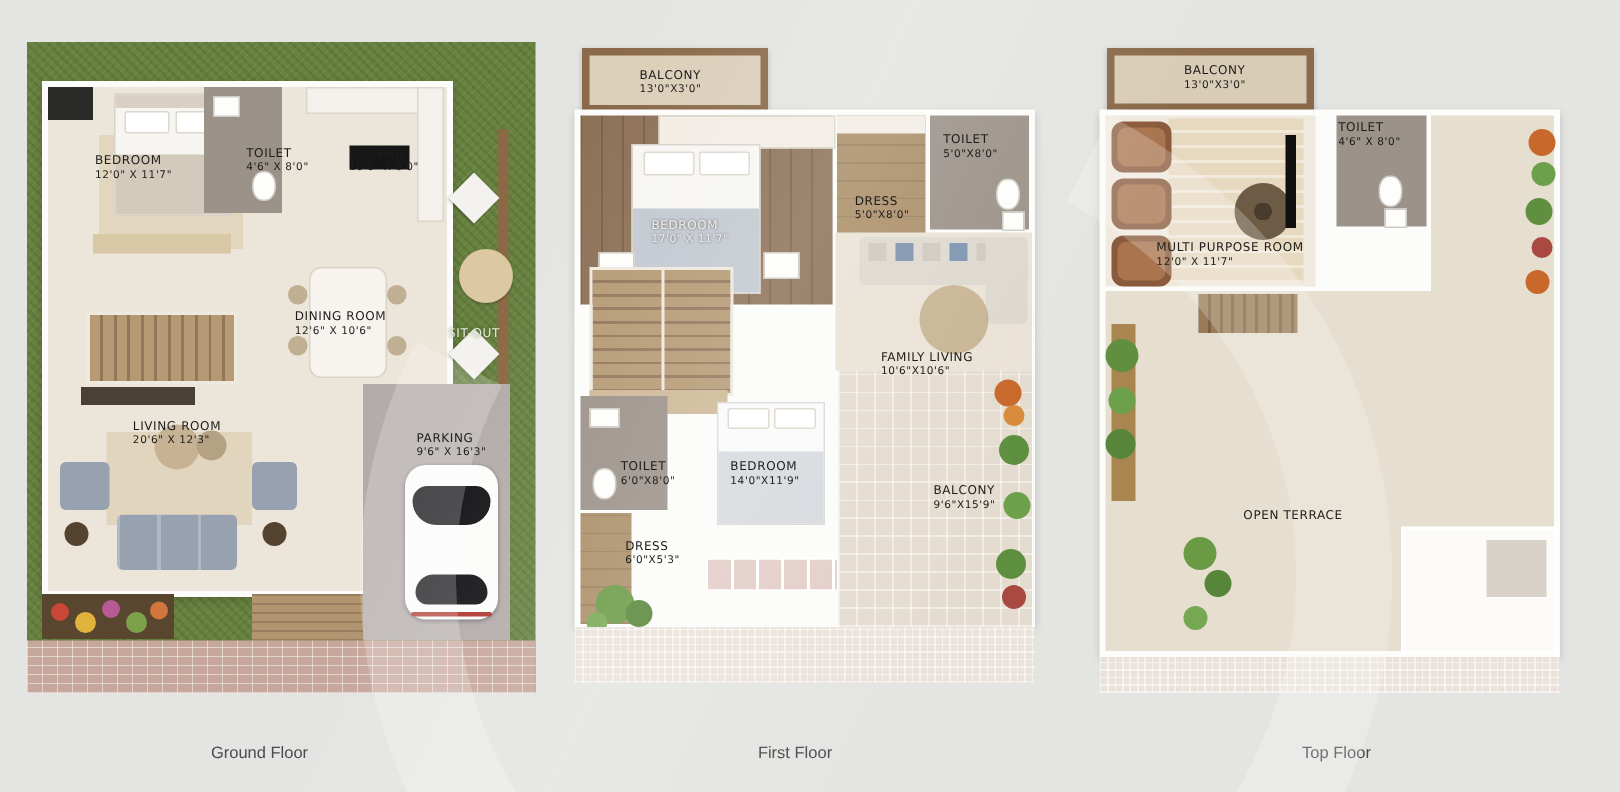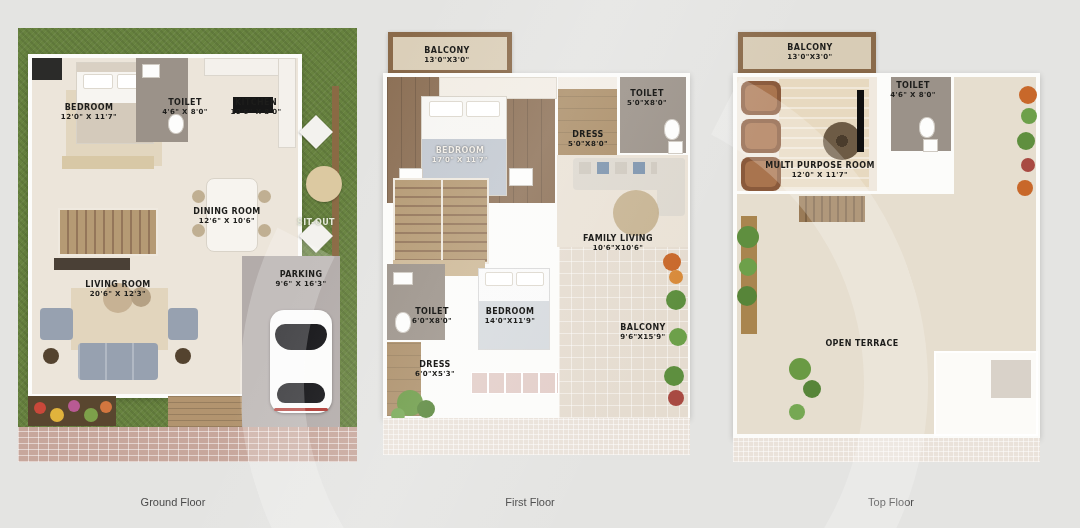--- a/index.html
+++ b/index.html
@@ -16,21 +16,21 @@
   .wood-lt{background-color:#ab8e68;background-image:repeating-linear-gradient(0deg,rgba(0,0,0,.10) 0 1px,transparent 1px 12px);}
   .deck{background-color:#b2946f;background-image:repeating-linear-gradient(0deg,rgba(0,0,0,.15) 0 1px,transparent 1px 6px);}
   .stairs-h{background:repeating-linear-gradient(90deg,#b59a74 0 7px,#94765a 7px 9px);border:2px solid #efe9df;}
   .stairs-v{background:repeating-linear-gradient(180deg,#b59a74 0 7px,#94765a 7px 9px);border:2px solid #efe9df;}
   .gray-room{background:#9b9289;}
   .body-w{background:#fcfcfa;box-shadow:0 2px 6px rgba(0,0,0,.18);}
   .fixture{background:#fdfdfc;border:1px solid #cfcac2;border-radius:45%;}
   .sq-fix{background:#fdfdfc;border:1px solid #cfcac2;}
   .circ{border-radius:50%;}
   
-  .room-label{position:absolute;transform:translate(-50%,-50%);text-align:center;color:#1d1d1b;font-weight:700;text-transform:uppercase;letter-spacing:.4px;white-space:nowrap;z-index:40;}
+  .room-label{position:absolute;transform:translate(-50%,-50%);color:#1d1d1b;font-weight:400;text-transform:uppercase;letter-spacing:.4px;white-space:nowrap;z-index:40;}
   .room-label .rn{font-size:8px;line-height:1.3;}
   .room-label .rd{font-size:7px;line-height:1.2;}
   .room-label.light{color:#e6ead9;text-shadow:0 0 2px rgba(40,60,30,.5);}
   .caption{position:absolute;transform:translateX(-50%);font-size:11px;color:#4a4a4a;font-family:"Liberation Sans",sans-serif;}
   .wm{position:absolute;width:560px;height:560px;border:64px solid rgba(255,255,255,.22);border-radius:50%;left:240px;top:40px;transform:rotate(-18deg);border-top-color:transparent;z-index:30;pointer-events:none;}
   .band{position:absolute;inset:0;background:linear-gradient(115deg,transparent 32%,rgba(255,255,255,.15) 46%,transparent 62%);z-index:30;pointer-events:none;}
   .pillow{background:#fff;border:1px solid #ddd8ce;border-radius:2px;}
 </style>
 </head>
 <body>
@@ -119,21 +119,21 @@
       <div class="rn">DINING ROOM</div>
       <div class="rd">12'6" X 10'6"</div>
     </div>
     <div class="room-label light" style="left:298px;top:195px;">
       <div class="rn">SIT-OUT</div>
     </div>
     <div class="room-label" style="left:100px;top:261px;">
       <div class="rn">LIVING ROOM</div>
       <div class="rd">20'6" X 12'3"</div>
     </div>
-    <div class="room-label" style="left:283px;top:251px;">
+    <div class="room-label" style="left:283px;top:269px;">
       <div class="rn">PARKING</div>
       <div class="rd">9'6" X 16'3"</div>
     </div>
   </div>
 
   <div class="panel" style="left:383px;top:28px;width:308px;height:434px;">
     <div class="a" style="left:5px;top:4px;width:124px;height:43px;background:#dbcfb9;border:5px solid #8a6a4a;box-sizing:border-box;box-shadow:0 1px 4px rgba(0,0,0,.2);"></div>
     <div class="a body-w" style="left:0;top:45px;width:307px;height:345px;"></div>
 
     <div class="a wood-dk" style="left:4px;top:49px;width:168px;height:126px;"></div>

